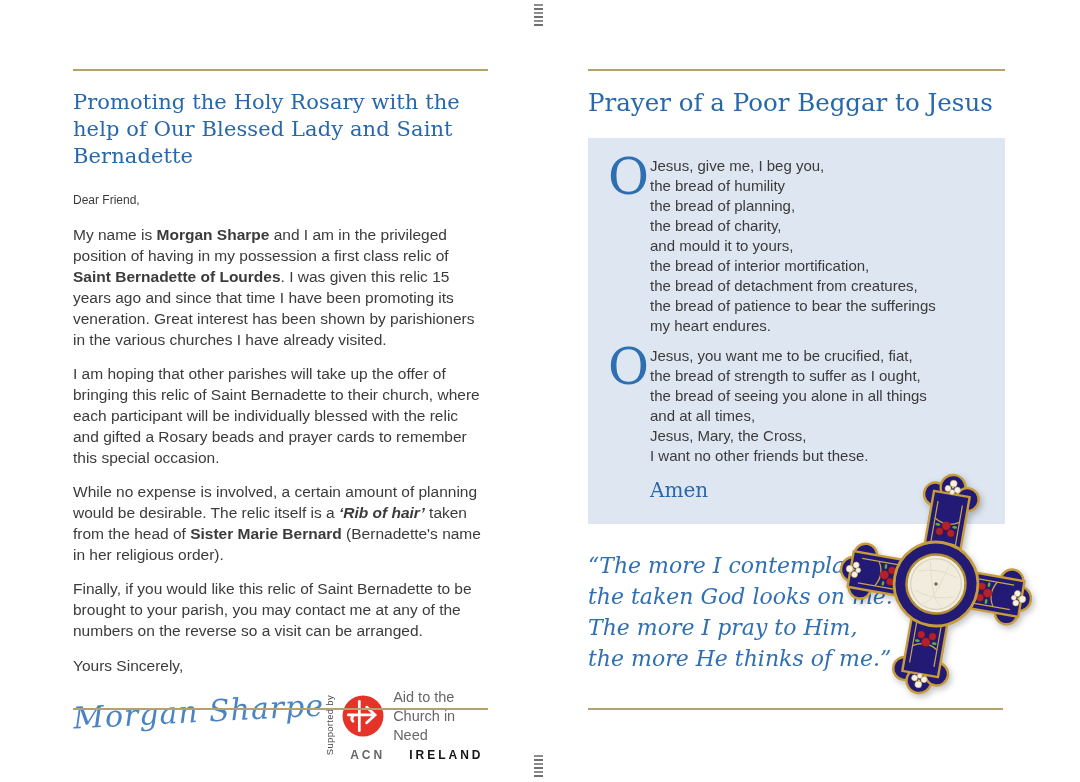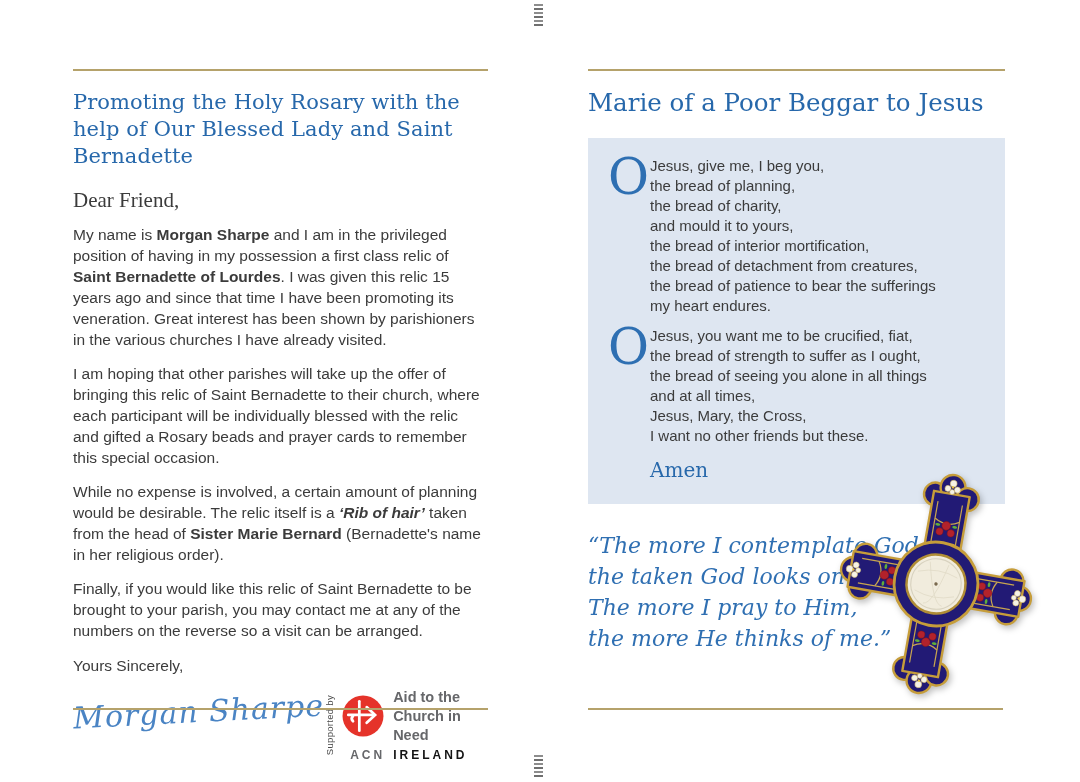--- a/index.html
+++ b/index.html
@@ -22,35 +22,35 @@
   .col-left{left:73px;width:415px;}
   .col-right{left:588px;width:417px;}
   .rule{height:2px;background:var(--gold);}
   .rule-bottom{position:absolute;top:708px;height:2px;background:var(--gold);}
   .rule-bottom.l{left:73px;width:415px;}
   .rule-bottom.r{left:588px;width:415px;}
 
   
   .left-title{margin:18px 0 0;font-family:"DejaVu Serif","Liberation Serif",serif;
     font-weight:400;color:var(--blue);font-size:21px;line-height:27px;letter-spacing:.1px;}
-  .salutation{margin-top:20px;font-size:21px;line-height:21px;font-family:Liberation Serif, serif;}
+  .salutation{margin-top:20px;font-size:12px;line-height:21px;}
   .letter p{margin:13px 0 0;font-size:15.5px;line-height:21px;}
   .seg-n{font-weight:400;} .seg-b{font-weight:700;} .seg-bi{font-weight:700;font-style:italic;}
   .closing{margin-top:14px;font-size:15.5px;line-height:21px;}
   .sig-row{display:flex;justify-content:space-between;align-items:flex-start;margin-top:8px;}
   .signature{font-family:"DejaVu Serif","Liberation Serif",serif;font-style:italic;
     font-size:30px;color:var(--sigblue);transform:rotate(-3deg);margin-top:10px;
     letter-spacing:1px;white-space:nowrap;}
   .logo{display:flex;gap:7px;margin-top:4px;}
   .supported{writing-mode:vertical-rl;transform:rotate(180deg);font-size:9.5px;
     color:#4a4a4a;align-self:center;letter-spacing:.3px;}
-  .logo-top{display:flex;align-items:center;gap:9px;font-weight:bold;}
+  .logo-top{display:flex;align-items:center;gap:9px;}
   .logo-circle{width:42px;height:42px;flex:0 0 42px;}
   .logo-name{font-size:14.5px;color:#66676a;line-height:1.3;}
-  .logo-bottom{display:flex;gap:8px;margin-top:3px;padding-left:8px;}
+  .logo-bottom{display:flex;gap:24px;margin-top:3px;padding-left:8px;}
   .acn{letter-spacing:3px;color:#66676a;font-weight:700;font-size:12px;}
   .ireland{letter-spacing:3px;color:#141414;font-weight:700;font-size:12px;}
 
   
   .right-title{margin:16px 0 0;font-family:"DejaVu Serif","Liberation Serif",serif;
     font-weight:400;color:var(--blue);font-size:24.5px;line-height:31px;}
   .prayer-box{margin-top:20px;background:var(--boxbg);padding:18px 18px 14px 20px;}
   .stanza{display:flex;margin:0 0 10px;}
   .dropcap{flex:0 0 42px;width:42px;font-family:"DejaVu Serif","Liberation Serif",serif;
     font-size:50px;line-height:42px;color:var(--dropblue);}
@@ -124,27 +124,28 @@
             <span class="acn">ACN</span>
             <span class="ireland">IRELAND</span>
           </div>
         </div>
       </div>
     </div>
   </div>
 
   <div class="col col-right">
     <div class="rule"></div>
-    <h1 class="right-title">Marie of a Poor Beggar to Jesus</h1>
+    <h1 class="right-title">Prayer of a Poor Beggar to Jesus</h1>
 
     <div class="prayer-box">
       <div class="stanza">
         <div class="dropcap">O</div>
         <div class="stanza-lines">
             <div class="pline">Jesus, give me, I beg you,</div>
+            <div class="pline">the bread of humility</div>
             <div class="pline">the bread of planning,</div>
             <div class="pline">the bread of charity,</div>
             <div class="pline">and mould it to yours,</div>
             <div class="pline">the bread of interior mortification,</div>
             <div class="pline">the bread of detachment from creatures,</div>
             <div class="pline">the bread of patience to bear the sufferings</div>
             <div class="pline">my heart endures.</div>
           </div>
       </div>
       <div class="stanza">

